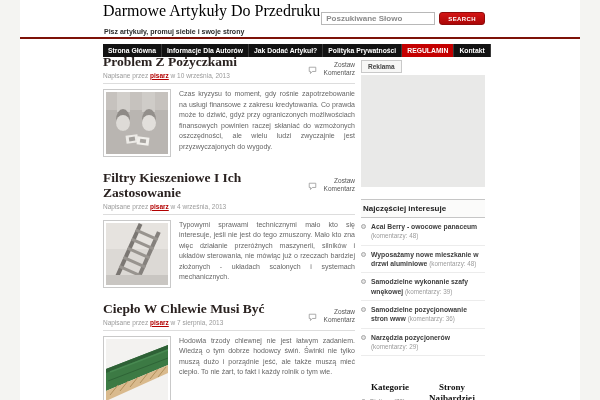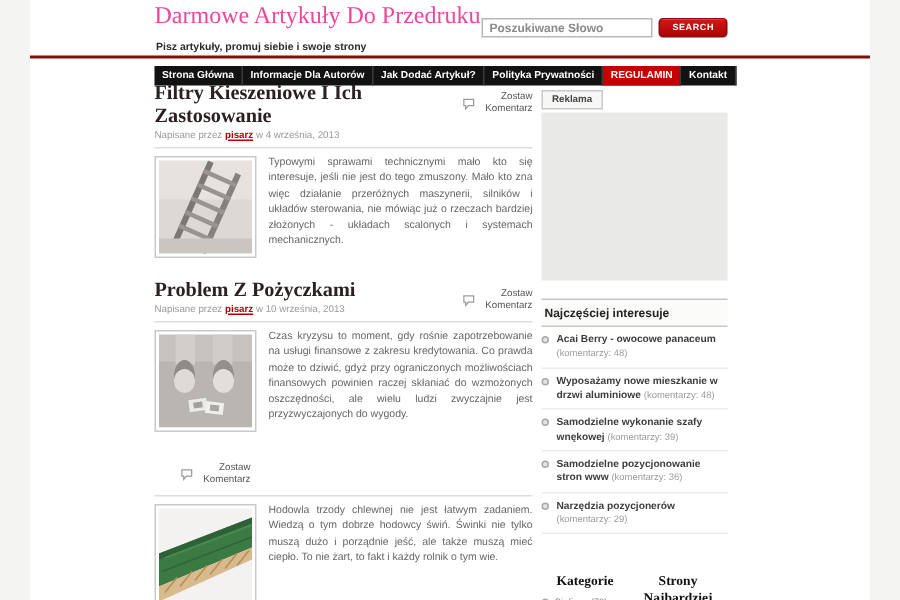--- a/index.html
+++ b/index.html
@@ -12,21 +12,21 @@
   .page {
     width:560px; height:400px; margin:0 auto; background:#fff;
     position:relative; overflow:hidden;
   }
 
   
   .header { position:relative; height:37px; }
   .site-title {
     position:absolute; left:83px; top:3px; width:240px;
     font-family:"Liberation Serif", serif;
-    font-size:16px; line-height:1.02; color:#ec4899; font-weight:normal;
+    font-size:16px; line-height:1.02; color:#000000; font-weight:normal;
     cursor:pointer;
   }
   .tagline {
     position:absolute; left:84px; top:28px;
     font-size:7px; font-weight:bold; color:#2b2b2b;
   }
   .searchbar { position:absolute; right:95px; top:12px; display:flex; align-items:center; gap:4px;justify-content:flex-end; }
   .search-input {
     width:114px; height:13px; border:1px solid #b8b8b8; background:#fff;
     font-size:8px; font-weight:bold; color:#555; padding:0 4px;
@@ -141,20 +141,61 @@
       <div class="nav-item">Jak Dodać Artykuł?</div>
       <div class="nav-item">Polityka Prywatności</div>
       <div class="nav-item hl">REGULAMIN</div>
       <div class="nav-item">Kontakt</div>
     </div>
   </div>
 
   <div class="content">
 
     <div class="main">
+
+      <div class="article">
+        <div class="article-head">
+          <div>
+            <div class="article-title">Problem Z Pożyczkami</div>
+            <div class="byline">
+              <span>Napisane przez</span>
+              <span class="author">pisarz</span>
+              <span>w 10 września, 2013</span>
+            </div>
+          </div>
+          <div class="comment-box">
+            <span>
+              <svg width="9" height="9" viewBox="0 0 11 11">
+                  <path d="M1.5 1.5h8v5.2H5.2L3 9.2V6.7H1.5z" fill="none" stroke="#9a9a9a" stroke-width="1"></path>
+                </svg>
+            </span>
+            <span class="comment-label">Zostaw Komentarz</span>
+          </div>
+        </div>
+        <hr>
+        <div class="article-body">
+          <div class="thumb">
+            <svg viewBox="0 0 62 62">
+              <rect width="62" height="62" fill="#b9b5b1"></rect>
+              <rect width="62" height="18" fill="#c6c2be"></rect>
+              <rect x="11" y="0" width="13" height="20" fill="#d2cfcb"></rect>
+              <rect x="36" y="0" width="13" height="20" fill="#cfccc8"></rect>
+              <ellipse cx="17" cy="28" rx="7" ry="11" fill="#8f8b87"></ellipse>
+              <ellipse cx="43" cy="28" rx="7" ry="11" fill="#938f8b"></ellipse>
+              <ellipse cx="17" cy="31" rx="7" ry="8" fill="#dedbd7"></ellipse>
+              <ellipse cx="43" cy="31" rx="7" ry="8" fill="#e2dfdb"></ellipse>
+              <rect x="20" y="43" width="12" height="8" fill="#eceae6" transform="rotate(-8 26 47)"></rect>
+              <rect x="31" y="45" width="12" height="8" fill="#f1efeb" transform="rotate(7 37 49)"></rect>
+              <rect x="23" y="45" width="6" height="4" fill="#a3a09c" transform="rotate(-8 26 47)"></rect>
+              <rect x="34" y="47" width="6" height="4" fill="#a8a5a1" transform="rotate(7 37 49)"></rect>
+            </svg>
+          </div>
+          <p class="excerpt">Czas kryzysu to moment, gdy rośnie zapotrzebowanie na usługi finansowe z zakresu kredytowania. Co prawda może to dziwić, gdyż przy ograniczonych możliwościach finansowych powinien raczej skłaniać do wzmożonych oszczędności, ale wielu ludzi zwyczajnie jest przyzwyczajonych do wygody.</p>
+        </div>
+      </div>
 
       <div class="article">
         <div class="article-head">
           <div>
             <div class="article-title">Filtry Kieszeniowe I Ich Zastosowanie</div>
             <div class="byline">
               <span>Napisane przez</span>
               <span class="author">pisarz</span>
               <span>w 4 września, 2013</span>
             </div>
@@ -186,60 +227,27 @@
               <rect x="0" y="52" width="62" height="10" fill="#c9c6c2"></rect>
             </svg>
           </div>
           <p class="excerpt">Typowymi sprawami technicznymi mało kto się interesuje, jeśli nie jest do tego zmuszony. Mało kto zna więc działanie przeróżnych maszynerii, silników i układów sterowania, nie mówiąc już o rzeczach bardziej złożonych - układach scalonych i systemach mechanicznych.</p>
         </div>
       </div>
 
       <div class="article">
         <div class="article-head">
           <div>
-            <div class="article-title">Problem Z Pożyczkami</div>
+            <div class="article-title">Ciepło W Chlewie Musi Być</div>
             <div class="byline">
               <span>Napisane przez</span>
               <span class="author">pisarz</span>
-              <span>w 10 września, 2013</span>
+              <span>w 7 sierpnia, 2013</span>
             </div>
           </div>
-          <div class="comment-box">
-            <span>
-              <svg width="9" height="9" viewBox="0 0 11 11">
-                  <path d="M1.5 1.5h8v5.2H5.2L3 9.2V6.7H1.5z" fill="none" stroke="#9a9a9a" stroke-width="1"></path>
-                </svg>
-            </span>
-            <span class="comment-label">Zostaw Komentarz</span>
-          </div>
-        </div>
-        <hr>
-        <div class="article-body">
-          <div class="thumb">
-            <svg viewBox="0 0 62 62">
-              <rect width="62" height="62" fill="#b9b5b1"></rect>
-              <rect width="62" height="18" fill="#c6c2be"></rect>
-              <rect x="11" y="0" width="13" height="20" fill="#d2cfcb"></rect>
-              <rect x="36" y="0" width="13" height="20" fill="#cfccc8"></rect>
-              <ellipse cx="17" cy="28" rx="7" ry="11" fill="#8f8b87"></ellipse>
-              <ellipse cx="43" cy="28" rx="7" ry="11" fill="#938f8b"></ellipse>
-              <ellipse cx="17" cy="31" rx="7" ry="8" fill="#dedbd7"></ellipse>
-              <ellipse cx="43" cy="31" rx="7" ry="8" fill="#e2dfdb"></ellipse>
-              <rect x="20" y="43" width="12" height="8" fill="#eceae6" transform="rotate(-8 26 47)"></rect>
-              <rect x="31" y="45" width="12" height="8" fill="#f1efeb" transform="rotate(7 37 49)"></rect>
-              <rect x="23" y="45" width="6" height="4" fill="#a3a09c" transform="rotate(-8 26 47)"></rect>
-              <rect x="34" y="47" width="6" height="4" fill="#a8a5a1" transform="rotate(7 37 49)"></rect>
-            </svg>
-          </div>
-          <p class="excerpt">Czas kryzysu to moment, gdy rośnie zapotrzebowanie na usługi finansowe z zakresu kredytowania. Co prawda może to dziwić, gdyż przy ograniczonych możliwościach finansowych powinien raczej skłaniać do wzmożonych oszczędności, ale wielu ludzi zwyczajnie jest przyzwyczajonych do wygody.</p>
-        </div>
-      </div>
-
-      <div class="article">
-        <div class="article-head">
           <div class="comment-box">
             <span>
               <svg width="9" height="9" viewBox="0 0 11 11">
                   <path d="M1.5 1.5h8v5.2H5.2L3 9.2V6.7H1.5z" fill="none" stroke="#9a9a9a" stroke-width="1"></path>
                 </svg>
             </span>
             <span class="comment-label">Zostaw Komentarz</span>
           </div>
         </div>
         <hr>

